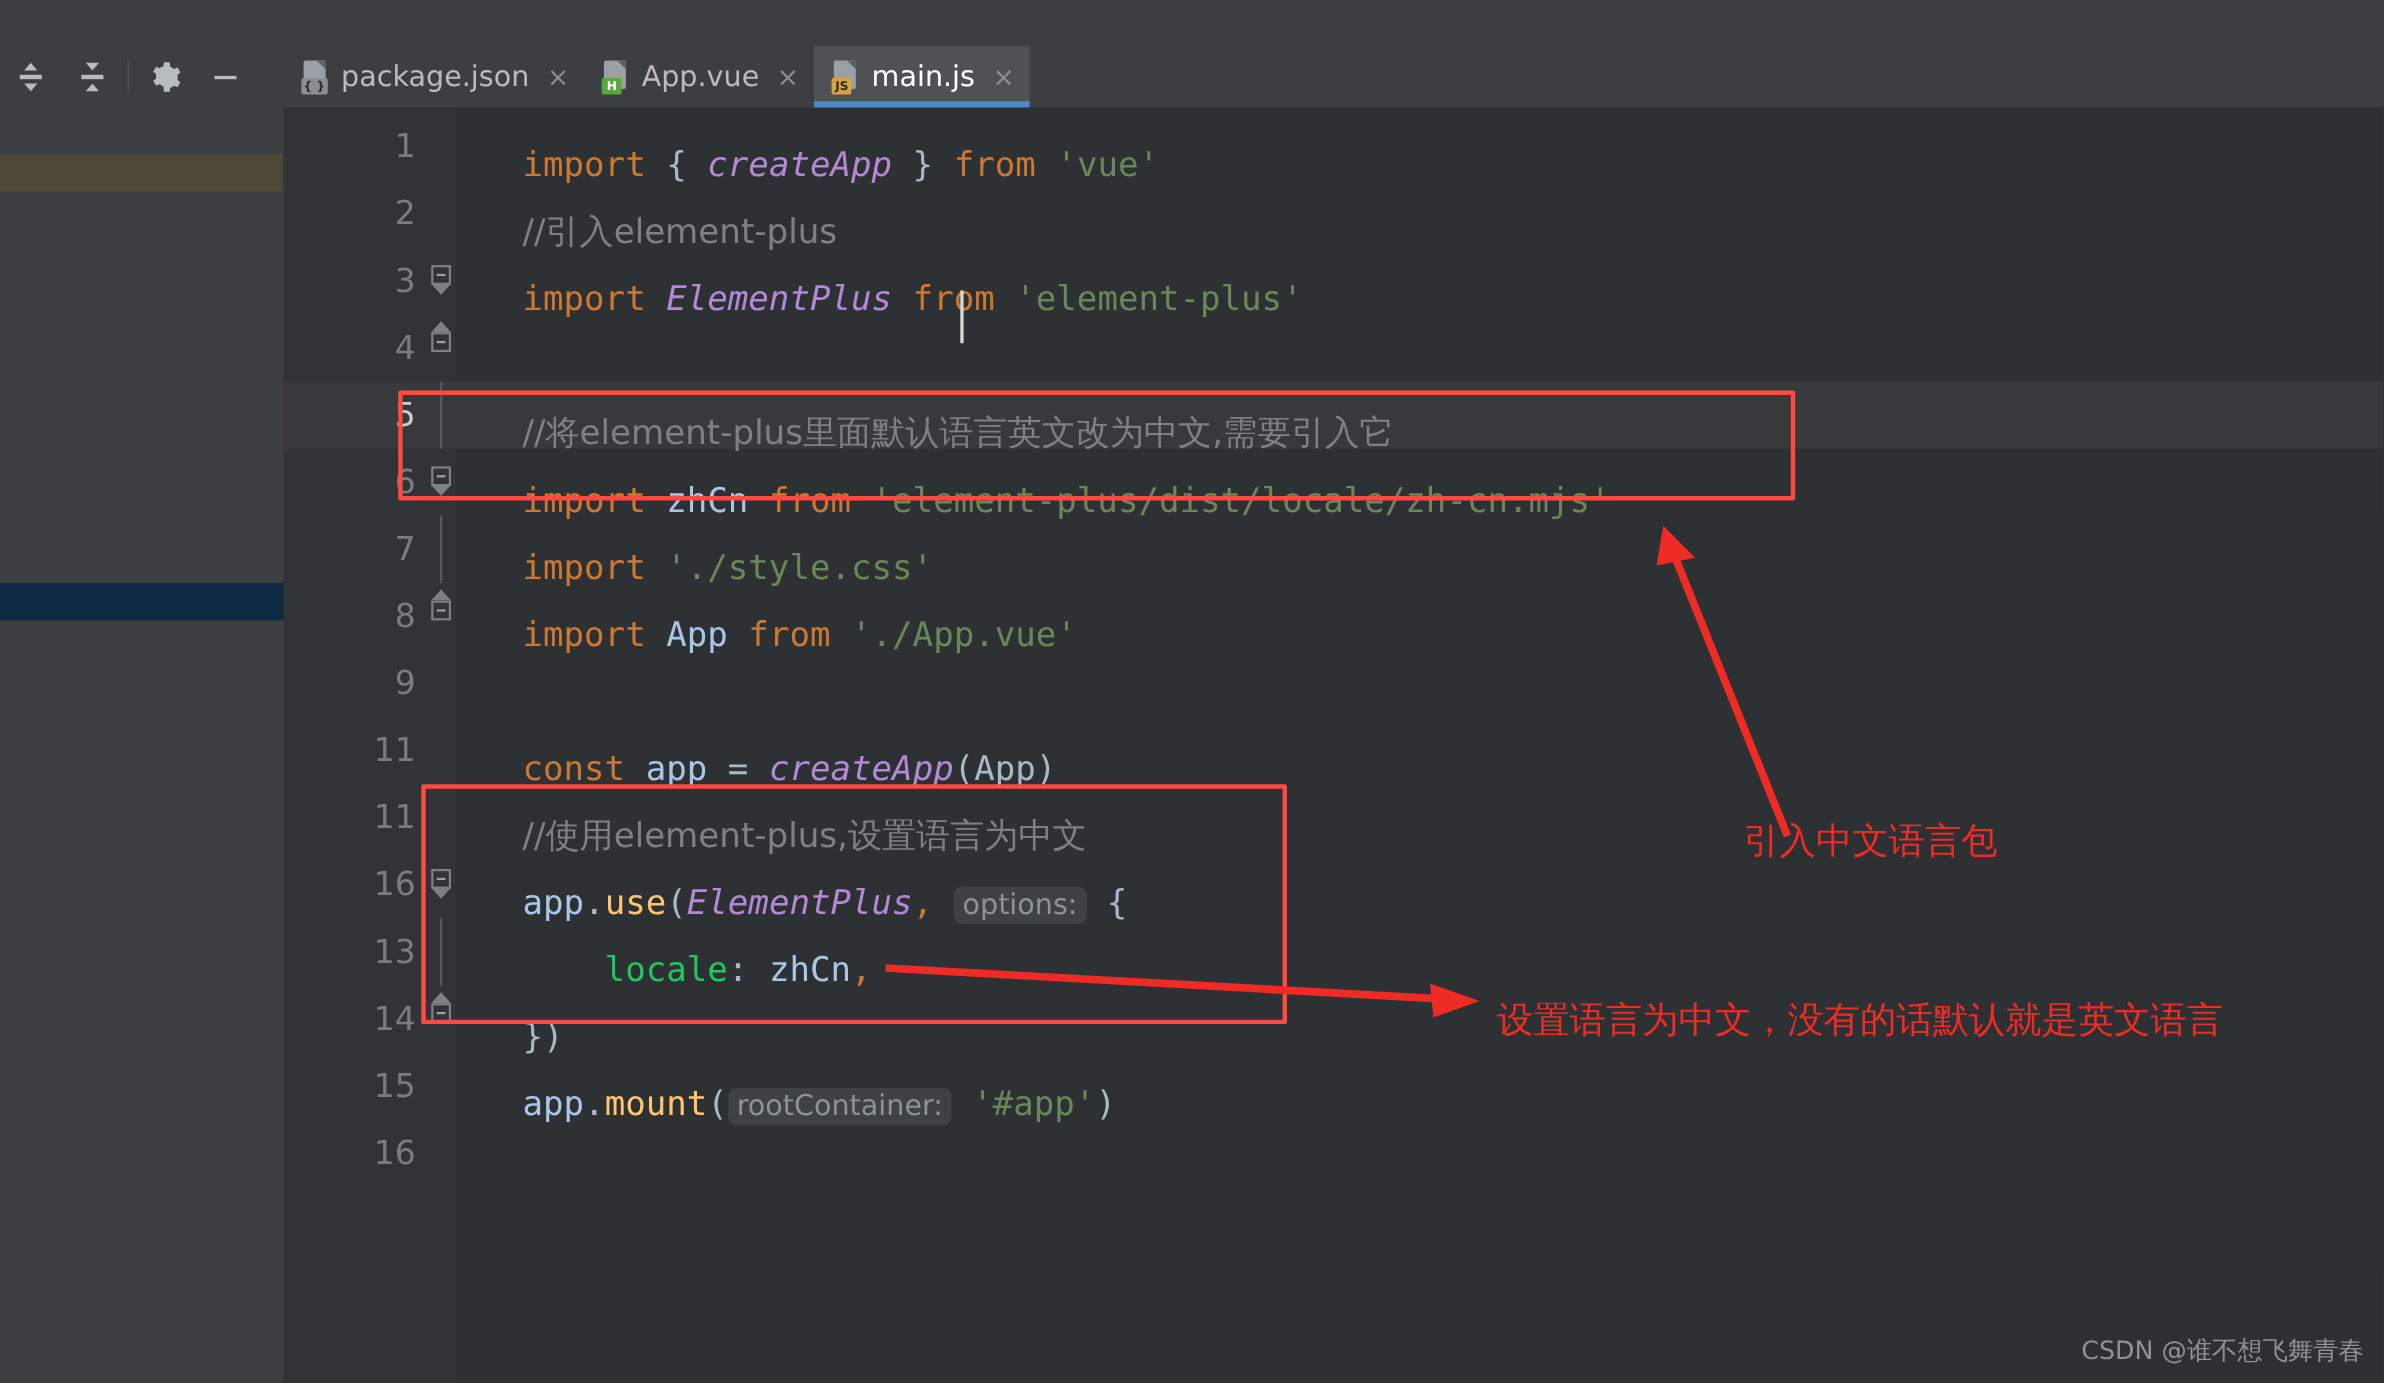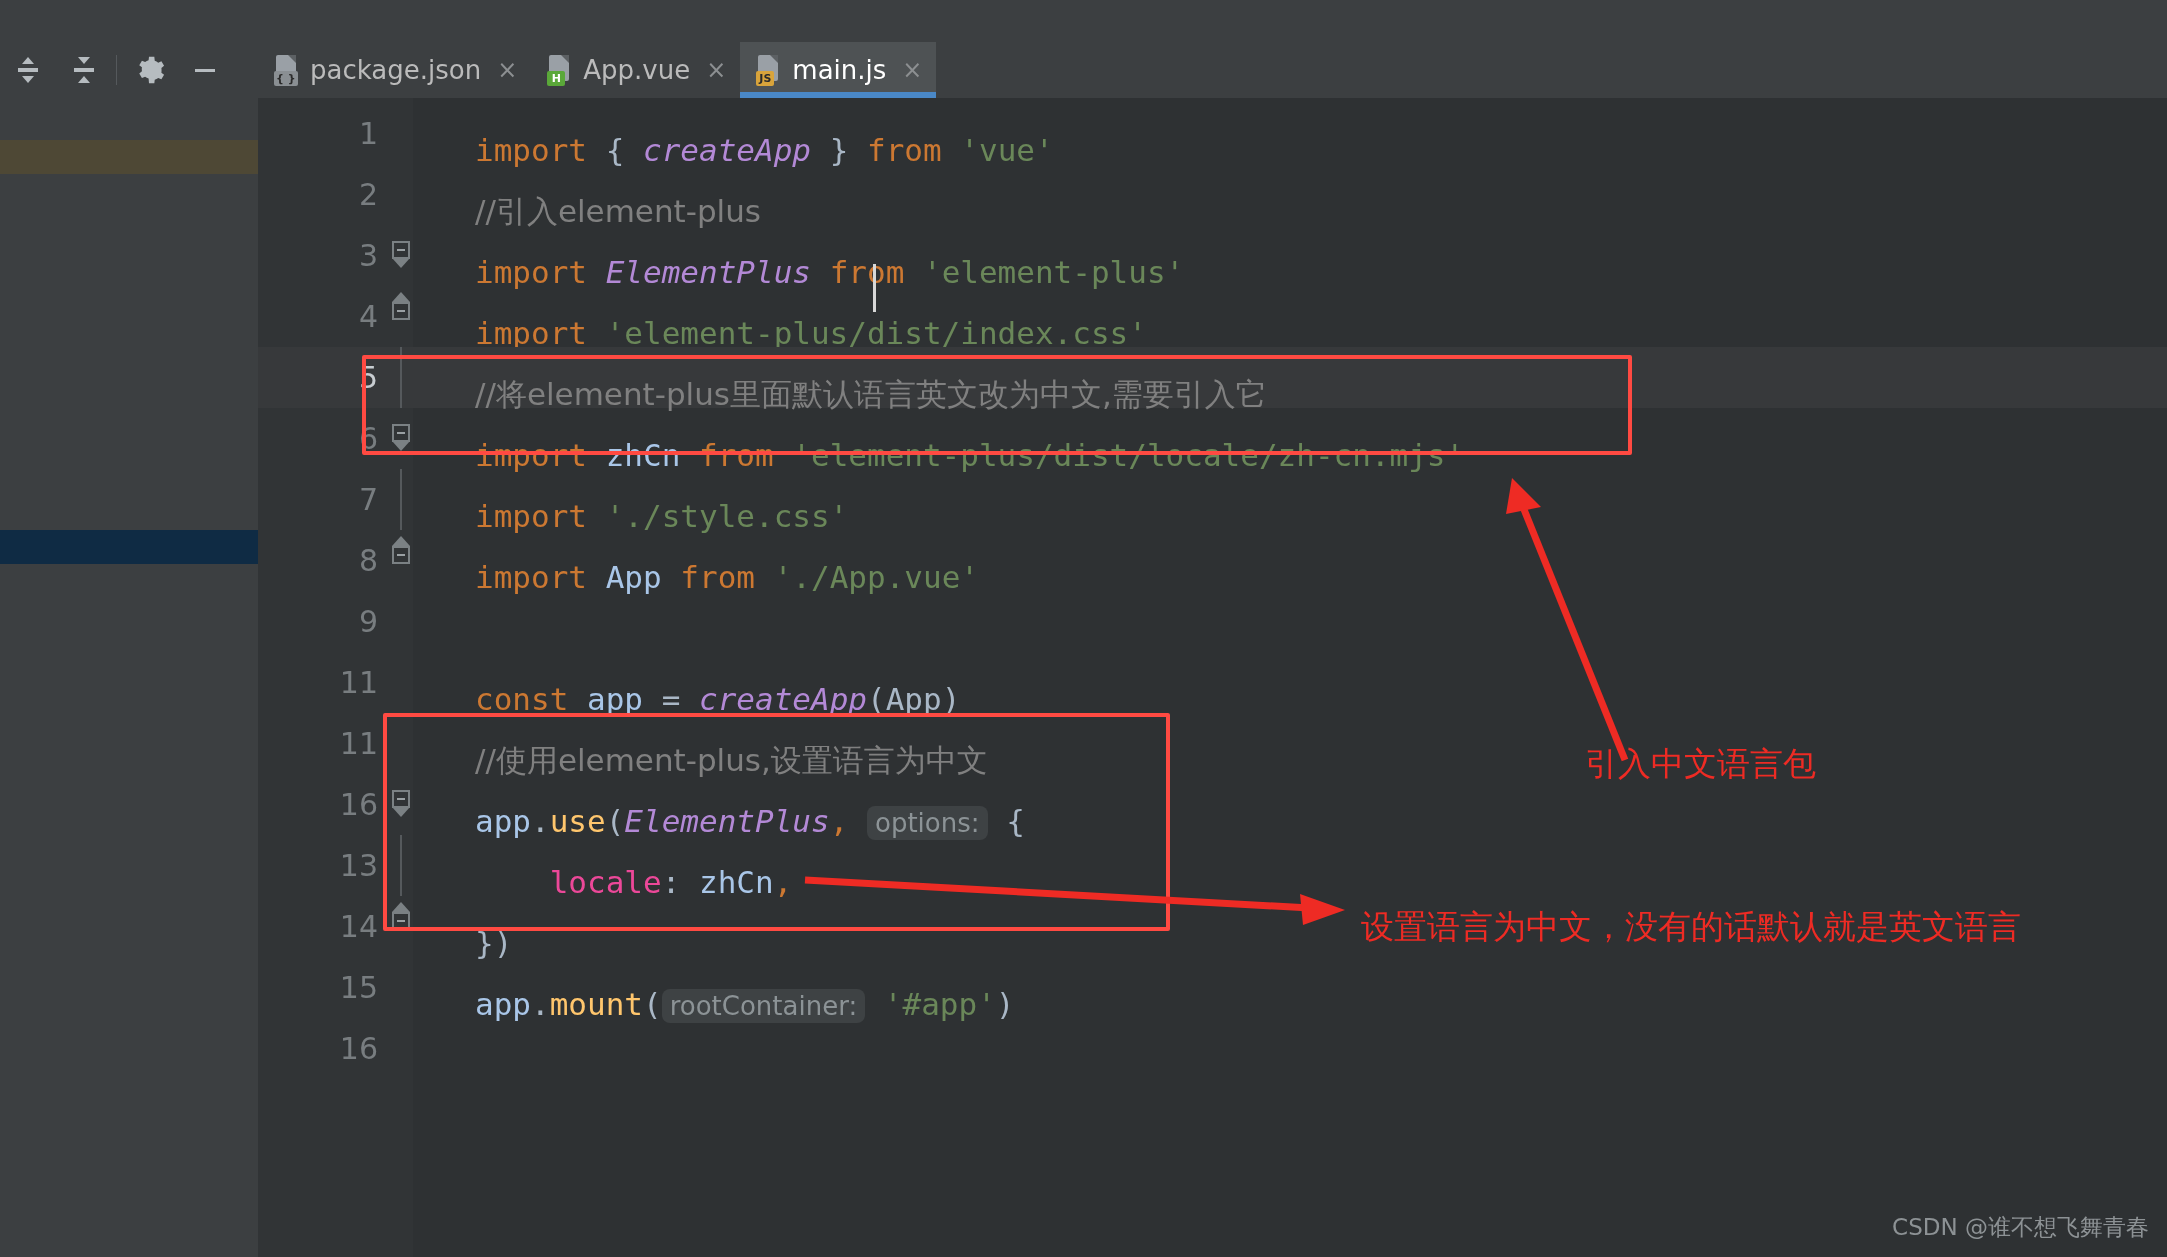--- a/index.html
+++ b/index.html
@@ -112,21 +112,21 @@
     letter-spacing: 0px;
   }
   
   .k  { color: #cc7832; }              
   .cls{ color: #b389d6; font-style: italic; }   
   .fn { color: #b389d6; font-style: italic; }
   .str{ color: #6a8759; }              
   .pun{ color: #a9b7c6; }              
   .id { color: #a9c6e8; }              
   .mth{ color: #ffc66d; }              
-  .prop{ color: #ec4899; }             
+  .prop{ color: #22c55e; }             
   .cmt{ color: #808080; font-family: "DejaVu Sans", "Liberation Sans", sans-serif;} 
   .hint {
     background: #3e4244; color: #8c9396; border-radius: 8px;
     padding: 2px 8px; font-size: 26px;
     font-family: "DejaVu Sans", "Liberation Sans", sans-serif;
   }
 
   
   .fold-m { position: absolute; left: 132px; width: 22px; height: 61px; }
   .fold-box {
@@ -334,23 +334,20 @@
     <div class="codearea" id="codearea">
         <div class="row" style="top: 5px;">
           <span class="code" style="left: 62px;"><span class="k">import</span><span class="pun"> </span><span class="pun">{</span><span class="pun"> </span><span class="fn">createApp</span><span class="pun"> </span><span class="pun">}</span><span class="pun"> </span><span class="k">from</span><span class="pun"> </span><span class="str">'vue'</span></span>
         </div>
         <div class="row" style="top: 66px;">
           <span class="code" style="left: 62px;"><span class="cmt">//引入element-plus</span></span>
         </div>
         <div class="row" style="top: 127px;">
           <span class="code" style="left: 62px;"><span class="k">import</span><span class="pun"> </span><span class="cls">ElementPlus</span><span class="pun"> </span><span class="k">from</span><span class="pun"> </span><span class="str">'element-plus'</span></span>
         </div>
-        <div class="row" style="top: 188px;">
-          <span class="code" style="left: 62px;"><span class="k">import</span><span class="pun"> </span><span class="str">'element-plus/dist/index.css'</span></span>
-        </div>
         <div class="row current" style="top: 249px;">
           <span class="code" style="left: 62px;"><span class="cmt">//将element-plus里面默认语言英文改为中文,需要引入它</span></span>
         </div>
         <div class="row" style="top: 371px;">
           <span class="code" style="left: 62px;"><span class="k">import</span><span class="pun"> </span><span class="str">'./style.css'</span></span>
         </div>
         <div class="row" style="top: 310px;">
           <span class="code" style="left: 62px;"><span class="k">import</span><span class="pun"> </span><span class="id">zhCn</span><span class="pun"> </span><span class="k">from</span><span class="pun"> </span><span class="str">'element-plus/dist/locale/zh-cn.mjs'</span></span>
         </div>
         <div class="row" style="top: 432px;">

